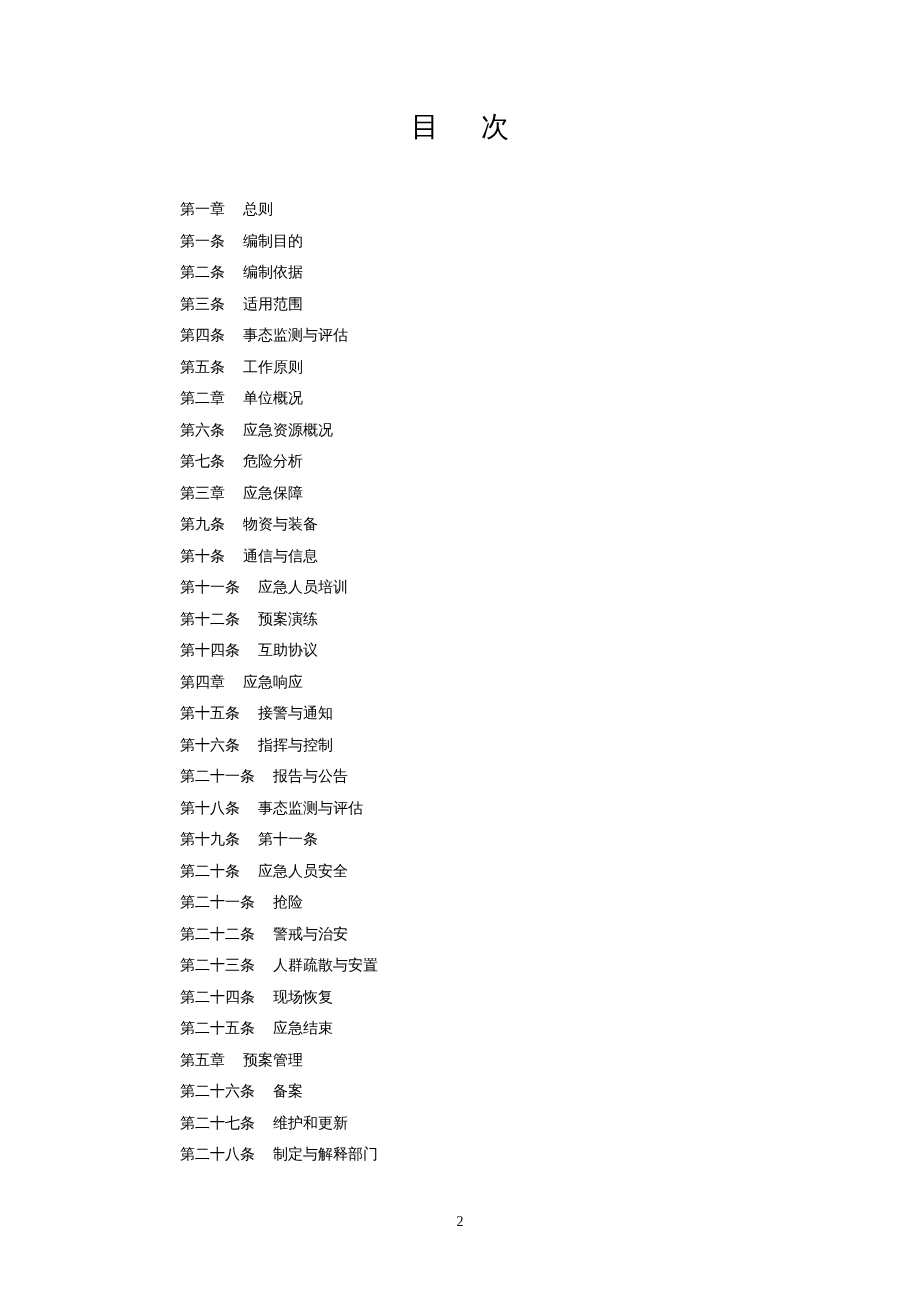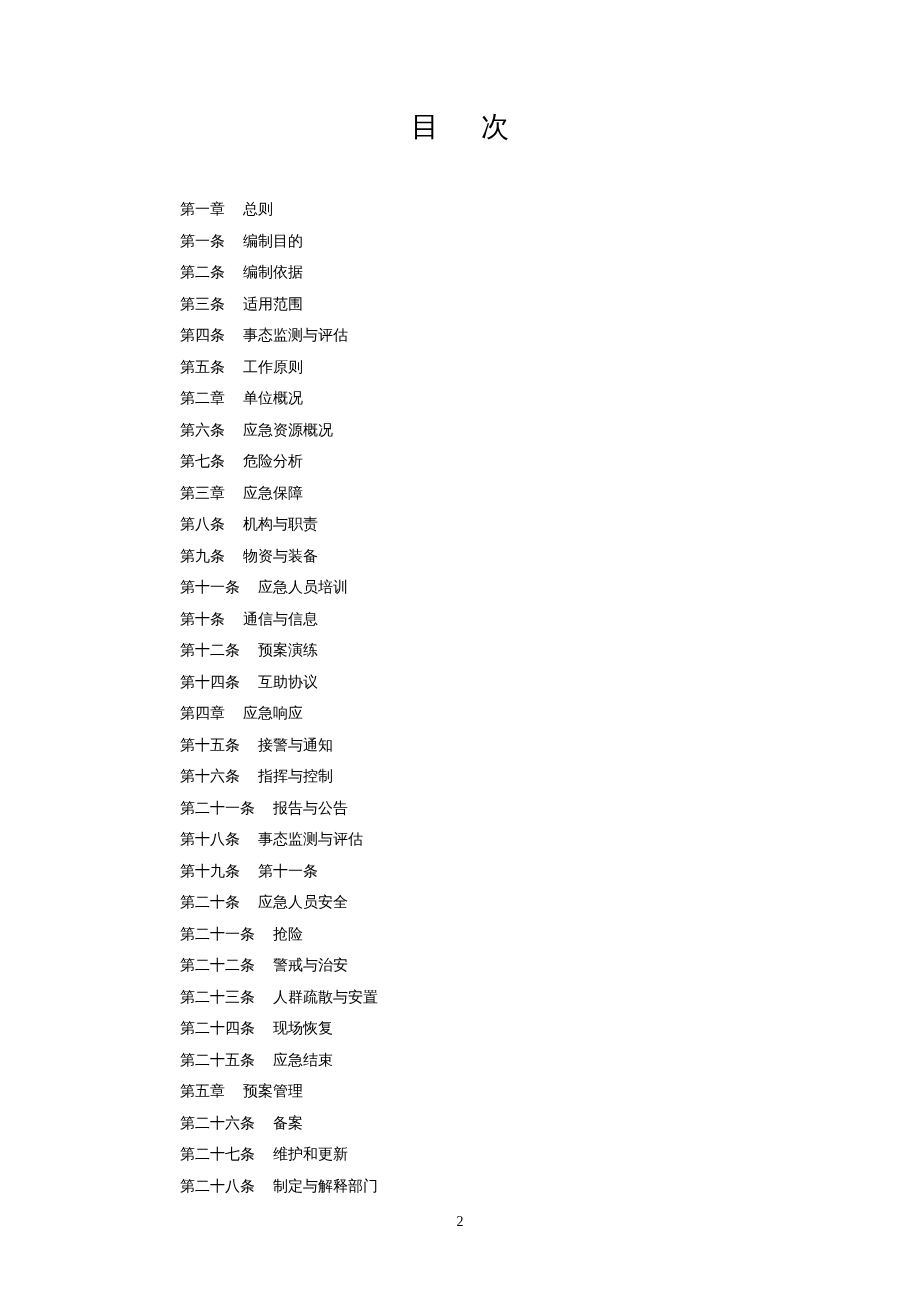--- a/index.html
+++ b/index.html
@@ -64,24 +64,23 @@
       <li class="toc-item"><span class="toc-label">第一章</span><span class="toc-gap"></span><span class="toc-text">总则</span></li>
       <li class="toc-item"><span class="toc-label">第一条</span><span class="toc-gap"></span><span class="toc-text">编制目的</span></li>
       <li class="toc-item"><span class="toc-label">第二条</span><span class="toc-gap"></span><span class="toc-text">编制依据</span></li>
       <li class="toc-item"><span class="toc-label">第三条</span><span class="toc-gap"></span><span class="toc-text">适用范围</span></li>
       <li class="toc-item"><span class="toc-label">第四条</span><span class="toc-gap"></span><span class="toc-text">事态监测与评估</span></li>
       <li class="toc-item"><span class="toc-label">第五条</span><span class="toc-gap"></span><span class="toc-text">工作原则</span></li>
       <li class="toc-item"><span class="toc-label">第二章</span><span class="toc-gap"></span><span class="toc-text">单位概况</span></li>
       <li class="toc-item"><span class="toc-label">第六条</span><span class="toc-gap"></span><span class="toc-text">应急资源概况</span></li>
       <li class="toc-item"><span class="toc-label">第七条</span><span class="toc-gap"></span><span class="toc-text">危险分析</span></li>
       <li class="toc-item"><span class="toc-label">第三章</span><span class="toc-gap"></span><span class="toc-text">应急保障</span></li>
-      <li class="toc-item"><span class="toc-label">第八条</span><span class="toc-gap"></span><span class="toc-text">机构与职责</span></li>
       <li class="toc-item"><span class="toc-label">第九条</span><span class="toc-gap"></span><span class="toc-text">物资与装备</span></li>
+      <li class="toc-item"><span class="toc-label">第十条</span><span class="toc-gap"></span><span class="toc-text">通信与信息</span></li>
       <li class="toc-item"><span class="toc-label">第十一条</span><span class="toc-gap"></span><span class="toc-text">应急人员培训</span></li>
-      <li class="toc-item"><span class="toc-label">第十条</span><span class="toc-gap"></span><span class="toc-text">通信与信息</span></li>
       <li class="toc-item"><span class="toc-label">第十二条</span><span class="toc-gap"></span><span class="toc-text">预案演练</span></li>
       <li class="toc-item"><span class="toc-label">第十四条</span><span class="toc-gap"></span><span class="toc-text">互助协议</span></li>
       <li class="toc-item"><span class="toc-label">第四章</span><span class="toc-gap"></span><span class="toc-text">应急响应</span></li>
       <li class="toc-item"><span class="toc-label">第十五条</span><span class="toc-gap"></span><span class="toc-text">接警与通知</span></li>
       <li class="toc-item"><span class="toc-label">第十六条</span><span class="toc-gap"></span><span class="toc-text">指挥与控制</span></li>
       <li class="toc-item"><span class="toc-label">第二十一条</span><span class="toc-gap"></span><span class="toc-text">报告与公告</span></li>
       <li class="toc-item"><span class="toc-label">第十八条</span><span class="toc-gap"></span><span class="toc-text">事态监测与评估</span></li>
       <li class="toc-item"><span class="toc-label">第十九条</span><span class="toc-gap"></span><span class="toc-text">第十一条</span></li>
       <li class="toc-item"><span class="toc-label">第二十条</span><span class="toc-gap"></span><span class="toc-text">应急人员安全</span></li>
       <li class="toc-item"><span class="toc-label">第二十一条</span><span class="toc-gap"></span><span class="toc-text">抢险</span></li>

